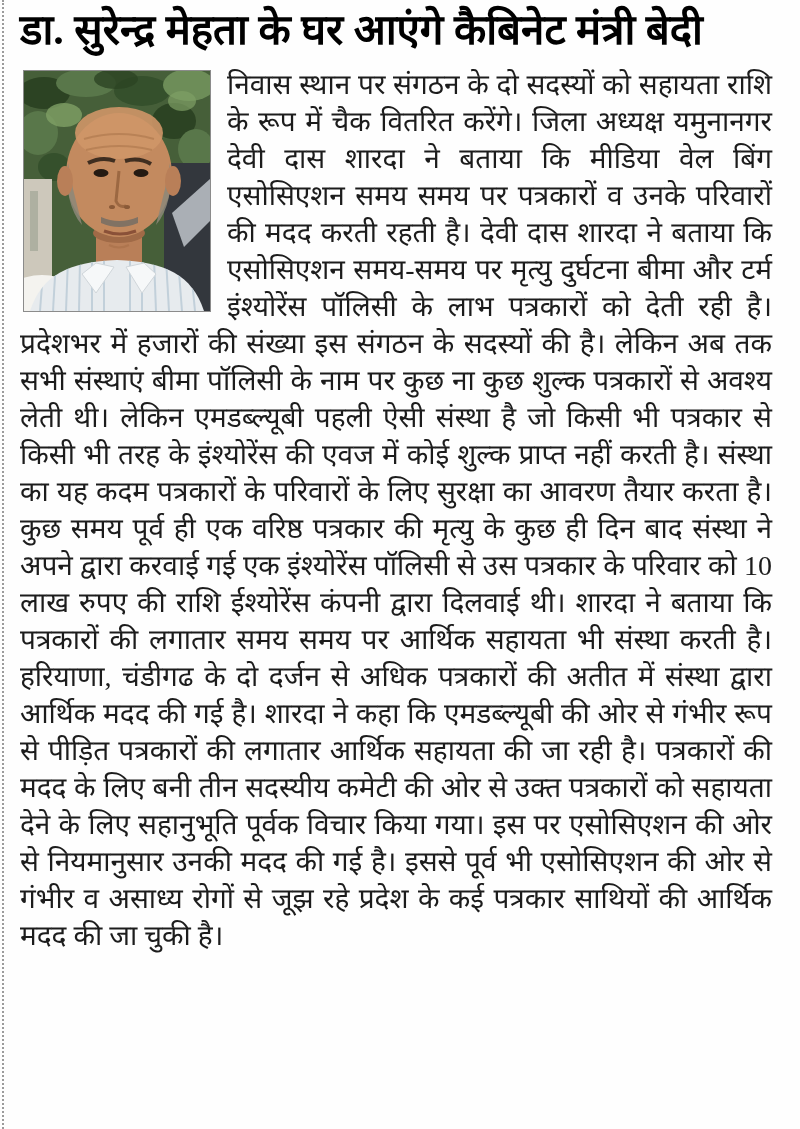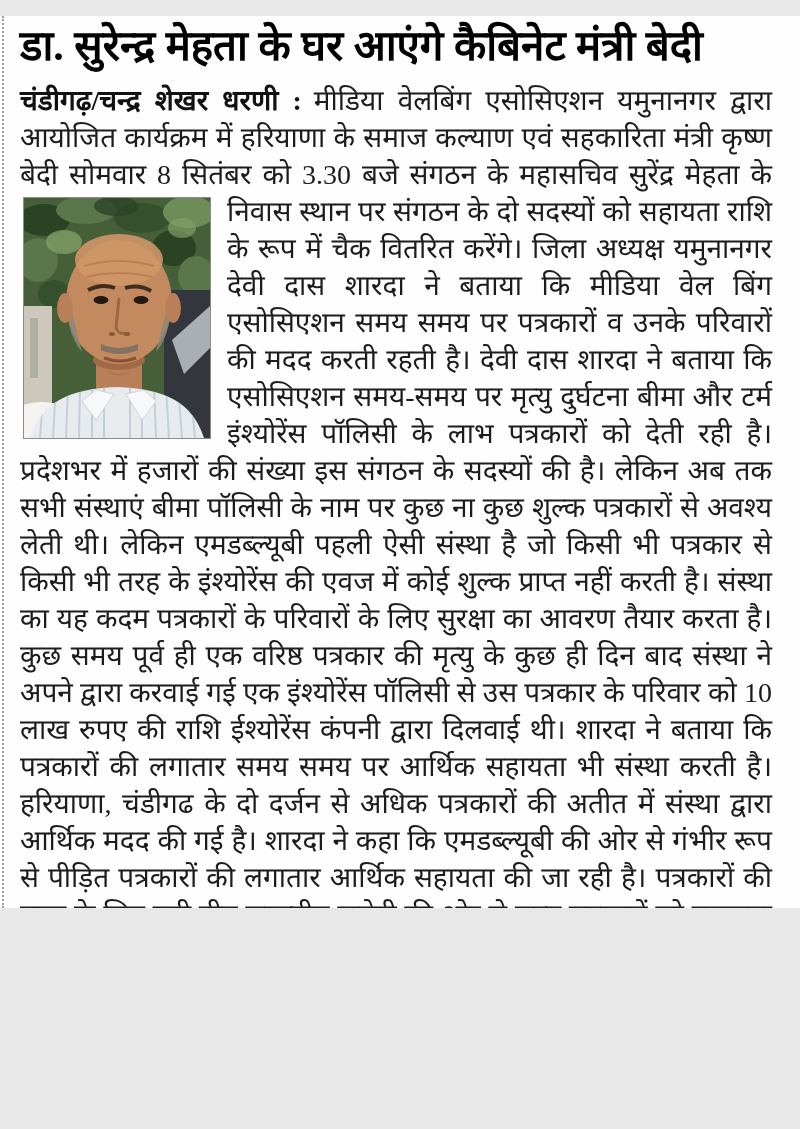--- a/index.html
+++ b/index.html
@@ -3,22 +3,22 @@
 <meta charset="utf-8">
 <style>
   html, body { margin: 0; padding: 0; }
   body {
     background: #e8e8e8;
     font-family: "Liberation Serif", "DejaVu Serif", serif;
   }
   .clip {
     position: relative;
     width: 800px;
-    height: 892px;
-    margin: 16px auto;
+    height: 1129px;
+    margin: 0 auto;
     background: #fefefe;
     overflow: hidden;
     box-sizing: border-box;
   }
   .column-rule {
     position: absolute;
     left: 2px; top: 0; bottom: 0;
     width: 0;
     border-left: 2px dotted #9b9b9b;
   }
@@ -54,21 +54,20 @@
   .photo-float svg { display: block; }
 </style>
 </head>
 <body>
 
 <div class="clip">
   <div class="column-rule"></div>
 
   <h1 class="headline">डा. सुरेन्द्र मेहता के घर आएंगे कैबिनेट मंत्री बेदी</h1>
 
-  <p class="para intro"><span class="byline">चंडीगढ़/चन्द्र शेखर धरणी :</span><span>मीडिया वेलबिंग एसोसिएशन यमुनानगर द्वारा आयोजित कार्यक्रम में हरियाणा के समाज कल्याण एवं सहकारिता मंत्री कृष्ण बेदी सोमवार 8 सितंबर को 3.30 बजे संगठन के महासचिव सुरेंद्र मेहता के</span></p>
 
   <p class="para"><span class="photo-float">
         <svg width="186" height="240" viewBox="0 0 186 240" xmlns="http://www.w3.org/2000/svg">
 
         <rect x="0" y="0" width="186" height="240" fill="#465f39"></rect>
         <ellipse cx="20" cy="22" rx="26" ry="16" fill="#2c4323"></ellipse>
         <ellipse cx="62" cy="12" rx="30" ry="14" fill="#59774a"></ellipse>
         <ellipse cx="118" cy="20" rx="28" ry="15" fill="#35502c"></ellipse>
         <ellipse cx="165" cy="14" rx="26" ry="16" fill="#6d8d58"></ellipse>
         <ellipse cx="14" cy="62" rx="20" ry="22" fill="#59774a"></ellipse>

